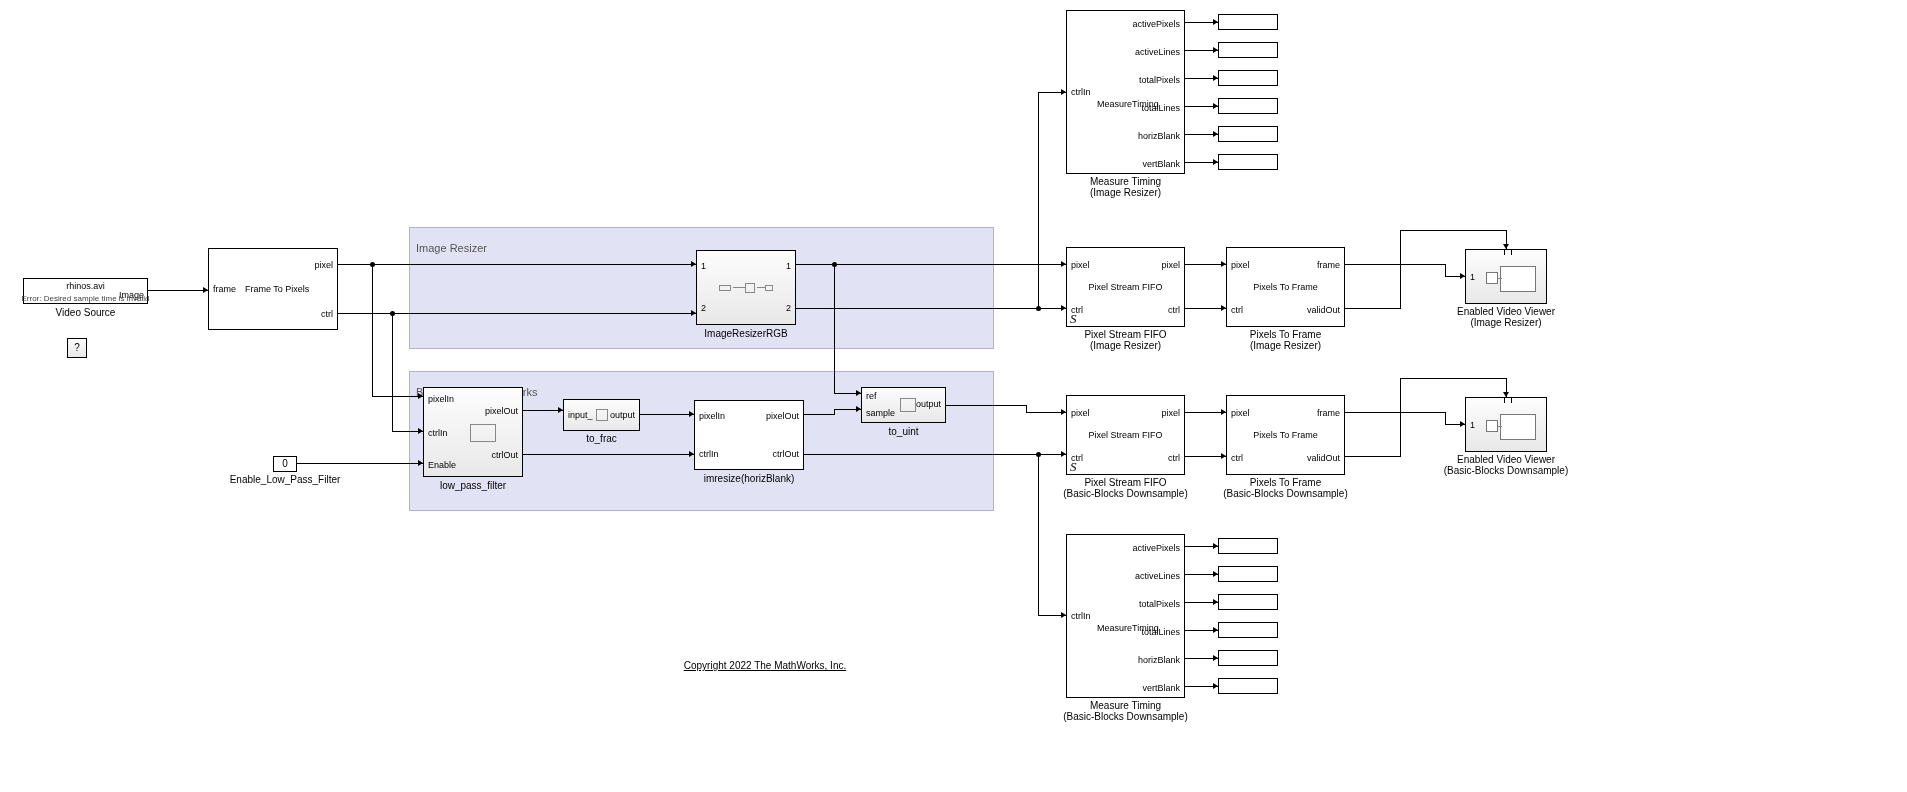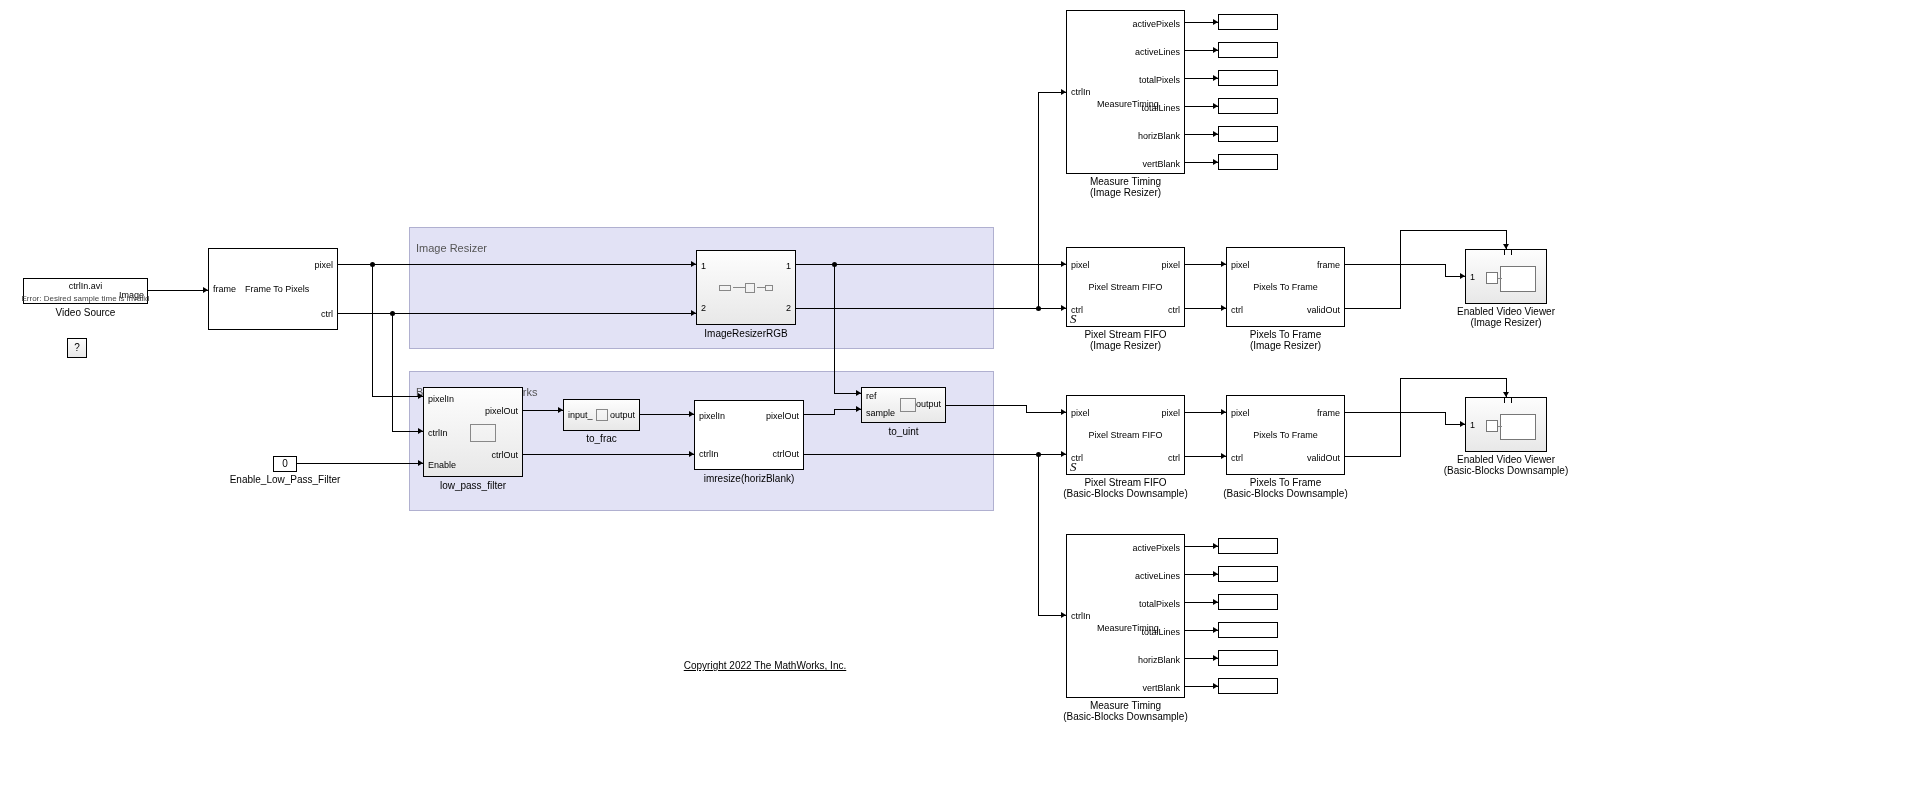--- a/index.html
+++ b/index.html
@@ -70,21 +70,21 @@
 <div class="canvas">
 
   <div class="area" style="left:409px; top:227px; width:585px; height:122px;">
     <div class="area-title">Image Resizer</div>
   </div>
   <div class="area" style="left:409px; top:371px; width:585px; height:140px;">
     <div class="area-title">Basic-Blocks MathWorks</div>
   </div>
 
   <div class="block" style="left:23px; top:278px; width:125px; height:26px;">
-    <div class="plabel" style="left:0;right:0;top:2px;text-align:center;">ctrlIn.avi</div>
+    <div class="plabel" style="left:0;right:0;top:2px;text-align:center;">rhinos.avi</div>
     <div class="plabel" style="right:3px;top:11px;">Image</div>
     <div class="plabel" style="left:-6px;right:-6px;top:15px;font-size:8px;text-align:center;color:#444;">Error: Desired sample time is invalid</div>
   </div>
   <div class="label" style="left:23px; top:307px; width:125px;">Video Source</div>
 
   <div class="block grad" style="left:67px; top:338px; width:20px; height:20px; text-align:center; line-height:18px;">
     <span>?</span>
   </div>
 
   <div class="block" style="left:208px; top:248px; width:130px; height:82px;">

